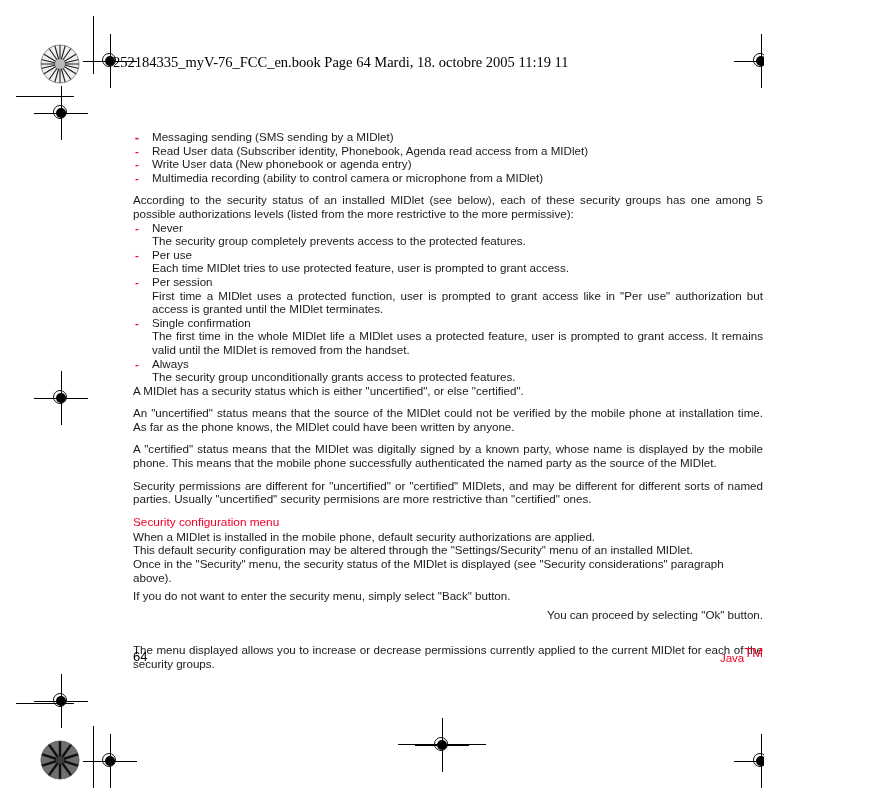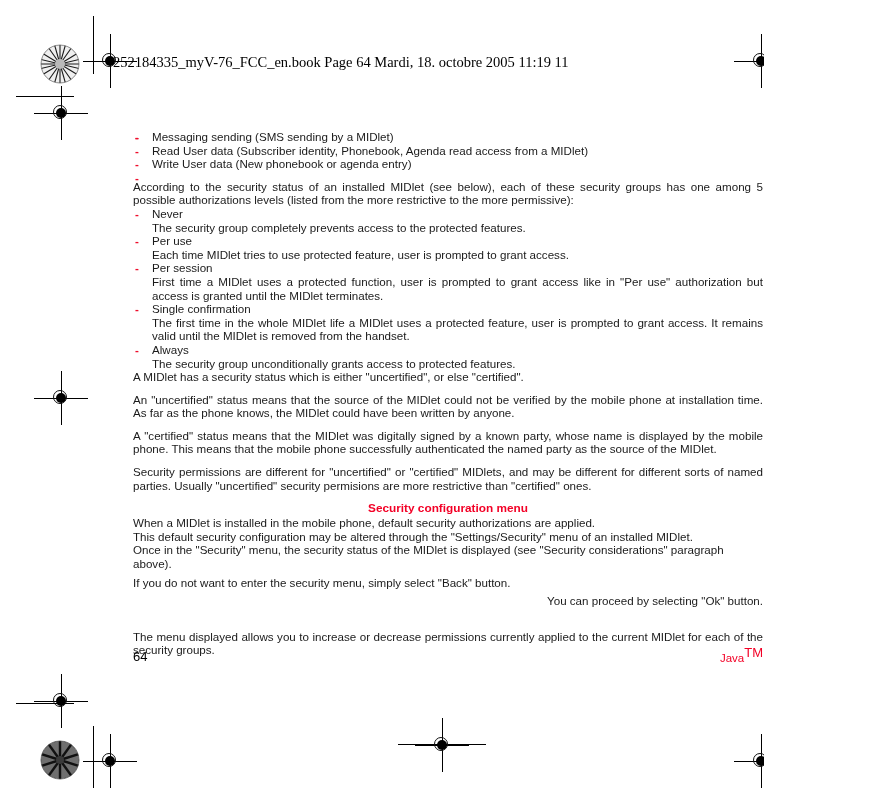--- a/index.html
+++ b/index.html
@@ -130,24 +130,23 @@
     font-weight: bold;
   }
   .dashitem .sub {
     display: block;
     text-align: justify;
   }
 
   .section-title {
     font-size: 11.8px;
     line-height: 15px;
-    font-weight: bold;
+    font-weight: normal;
     color: #f30026;
     margin: 9px 0 0 0;
-    text-align: center;
   }
 
   
   #footer {
     position: absolute;
     left: 133px;
     top: 645px;
     width: 630px;
     display: flex;
     justify-content: space-between;
@@ -402,20 +401,21 @@
       <li class="dashitem">
         <span class="dash">-</span>
         <span>Read User data (Subscriber identity, Phonebook, Agenda read access from a MIDlet)</span>
       </li>
       <li class="dashitem">
         <span class="dash">-</span>
         <span>Write User data (New phonebook or agenda entry)</span>
       </li>
       <li class="dashitem">
         <span class="dash">-</span>
+        <span>Multimedia recording (ability to control camera or microphone from a MIDlet)</span>
       </li>
     </ul>
 
     <p class="para gap">According to the security status of an installed MIDlet (see below), each of these security groups has one among 5 possible authorizations levels (listed from the more restrictive to the more permissive):</p>
 
     <ul class="dashlist">
       <li class="dashitem">
         <span class="dash">-</span>
         <span>Never</span>
         <span class="sub">The security group completely prevents access to the protected features.</span>

